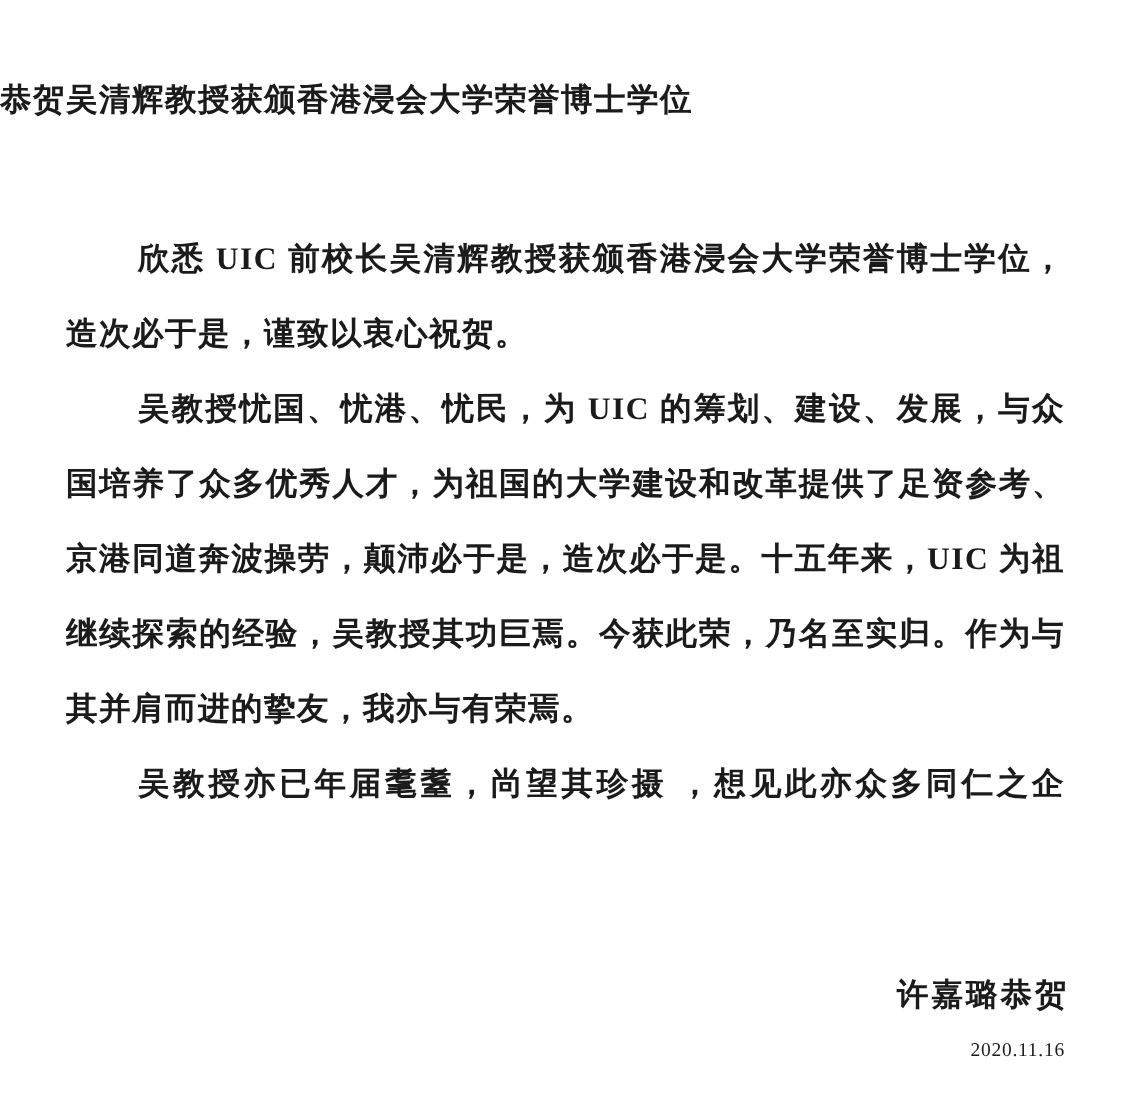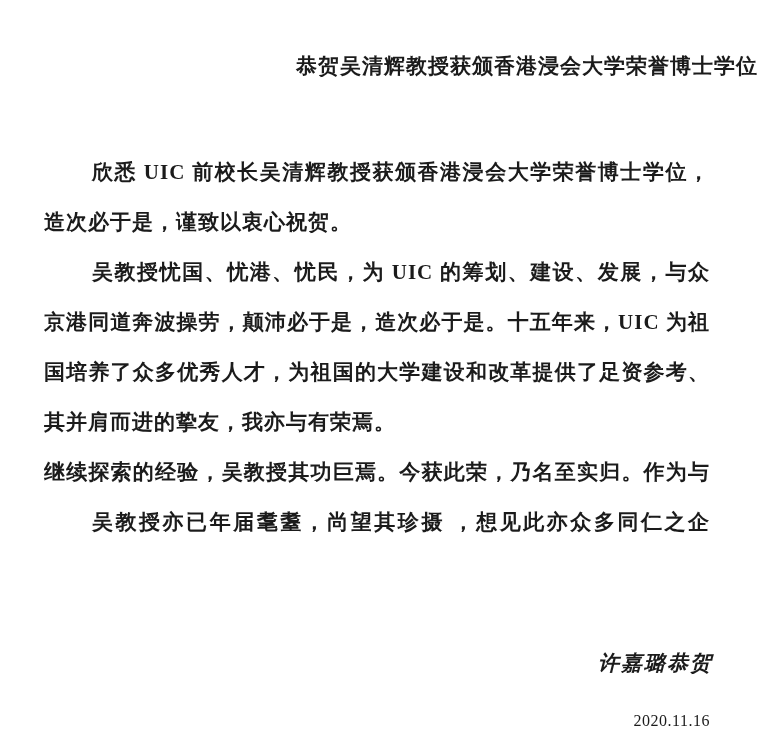--- a/index.html
+++ b/index.html
@@ -14,21 +14,21 @@
     background: #ffffff;
     overflow: hidden;
     font-family: "Liberation Serif", "DejaVu Serif", serif;
     color: #1b1b1b;
   }
   .title {
     position: absolute;
     top: 52px;
     left: 0;
     right: 0;
-    text-align: right;
+    text-align: left;
     font-size: 21px;
     font-weight: 700;
     letter-spacing: 1px;
     margin: 0;
   }
   .body-text {
     position: absolute;
     top: 147px;
     left: 44px;
     width: 666px;
@@ -54,48 +54,47 @@
   .line.indent {
     text-indent: 48px;
   }
   .signature {
     position: absolute;
     top: 649px;
     right: 45px;
     font-size: 21px;
     font-weight: 700;
     letter-spacing: 2px;
-    font-style: italic;
   }
   .date {
     position: absolute;
-    top: 712px;
+    top: 692px;
     right: 48px;
-    font-size: 16px;
+    font-size: 13px;
     font-weight: 400;
     letter-spacing: 0.5px;
   }
 </style>
 </head>
 <body>
 
 <div class="page">
   <h1 class="title">恭贺吴清辉教授获颁香港浸会大学荣誉博士学位</h1>
 
   <div class="body-text">
       <div class="paragraph">
         <div class="line justify indent">欣悉 UIC 前校长吴清辉教授获颁香港浸会大学荣誉博士学位，欣</div>
         <div class="line">造次必于是，谨致以衷心祝贺。</div>
       </div>
       <div class="paragraph">
         <div class="line justify indent">吴教授忧国、忧港、忧民，为 UIC 的筹划、建设、发展，与众多</div>
+        <div class="line justify">国培养了众多优秀人才，为祖国的大学建设和改革提供了足资参考、</div>
         <div class="line justify">京港同道奔波操劳，颠沛必于是，造次必于是。十五年来，UIC 为祖</div>
-        <div class="line justify">国培养了众多优秀人才，为祖国的大学建设和改革提供了足资参考、</div>
+        <div class="line justify">继续探索的经验，吴教授其功巨焉。今获此荣，乃名至实归。作为与</div>
         <div class="line">其并肩而进的挚友，我亦与有荣焉。</div>
-        <div class="line justify">继续探索的经验，吴教授其功巨焉。今获此荣，乃名至实归。作为与</div>
       </div>
       <div class="paragraph">
         <div class="line justify indent">吴教授亦已年届耄耋，尚望其珍摄 ，想见此亦众多同仁之企愿，</div>
       </div>
     </div>
 
   <div class="signature">许嘉璐恭贺</div>
 
   <div class="date">2020.11.16</div>
 </div>

